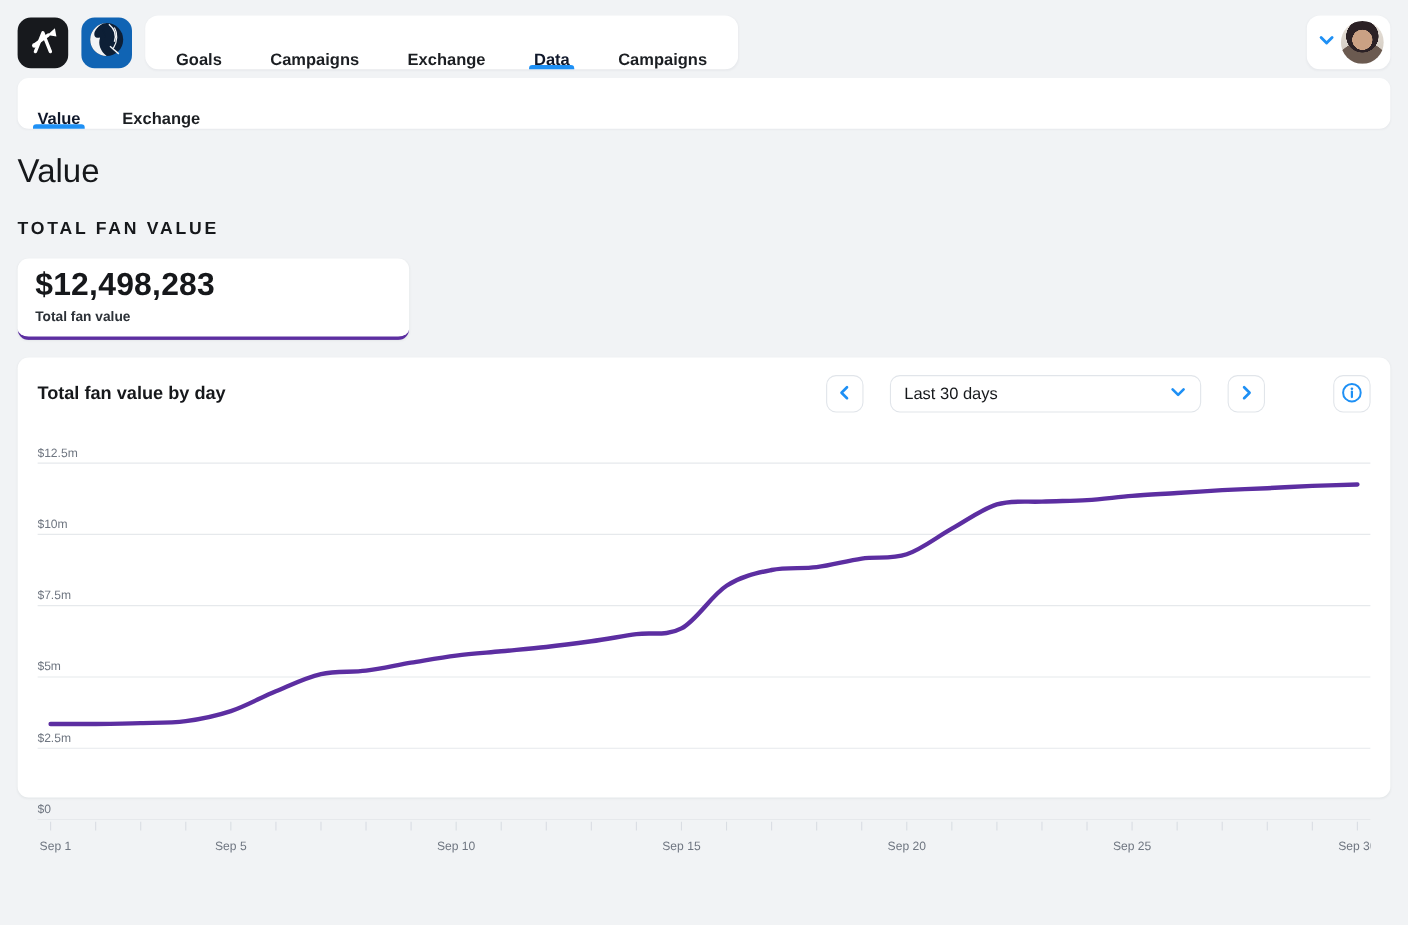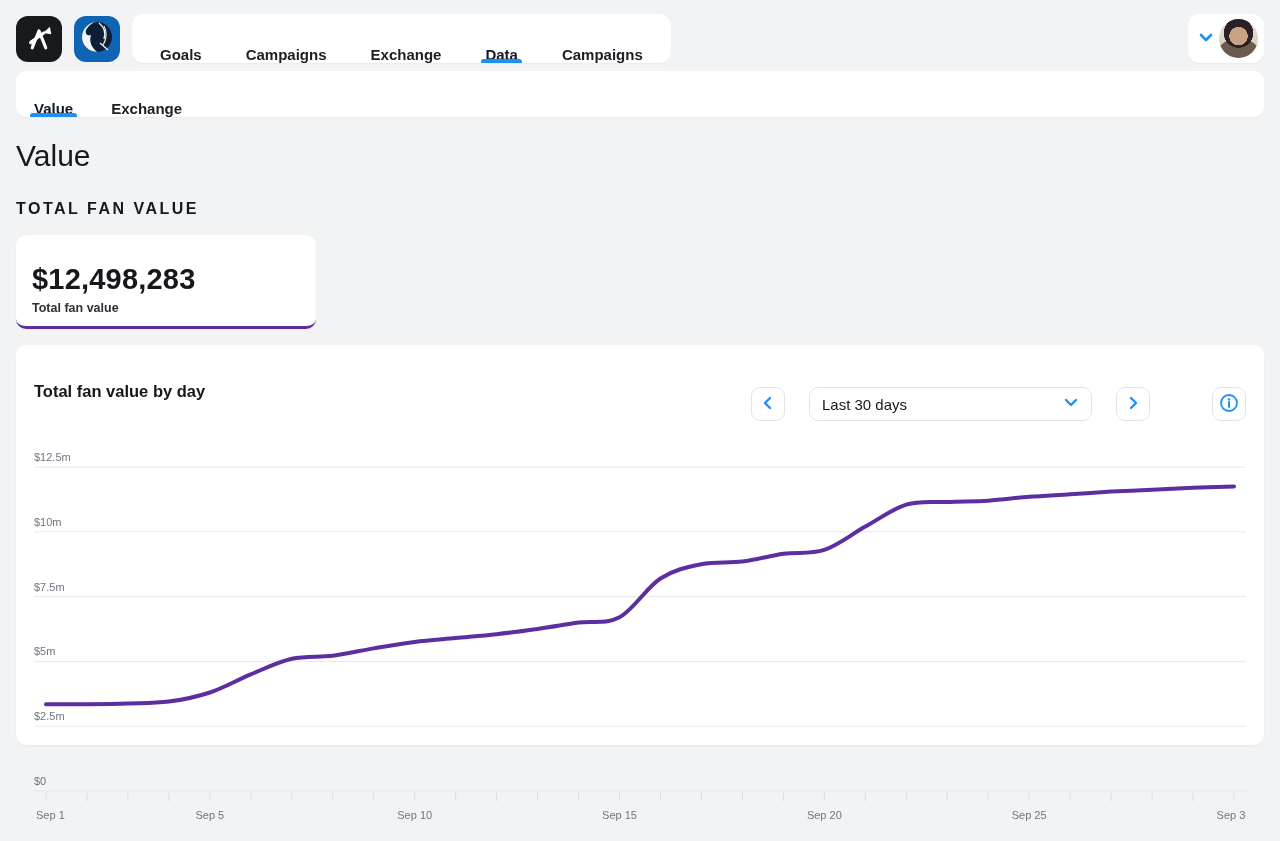--- a/index.html
+++ b/index.html
@@ -63,35 +63,35 @@
   
   .main { padding: 0 16px; }
   .page-title {
     margin-top: 22px; font-size: 30px; font-weight: 500; color: #16181b;
   }
   .section-title {
     margin-top: 27px; font-size: 16px; font-weight: 800;
     letter-spacing: 2.5px; color: #16181b;
   }
   .stat-card {
-    margin-top: 17px; width: 300px; background: #fff;
+    margin-top: 17px; width: 356px; background: #fff;
     border-radius: 10px; border-bottom: 3px solid #5c2ea1;
-    padding: 28px 16px 11px; box-shadow: 0 1px 2px rgba(20,30,40,.05);
+    padding: 8px 16px 11px; box-shadow: 0 1px 2px rgba(20,30,40,.05);
   }
   .stat-value { font-size: 29px; font-weight: 700; letter-spacing: .2px; }
   .stat-label { margin-top: 5px; font-size: 12.5px; font-weight: 600; color: #2c3137; }
   
   .chart-card {
     margin-top: 16px; background: #fff; border-radius: 10px;
     padding: 16px 18px 14px; height: 400px;
     box-shadow: 0 1px 2px rgba(20,30,40,.05);
   }
   .chart-header { display: flex; align-items: center; justify-content: space-between; }
   .chart-title { font-size: 16.5px; font-weight: 700; }
-  .chart-controls { display: flex; gap: 24px; margin-top: 26px; }
+  .chart-controls { display: flex; gap: 24px; }
   .icon-btn {
     width: 34px; height: 34px; background: #fff;
     border: 1px solid #e1e5ea; border-radius: 9px;
     display: grid; place-items: center; cursor: pointer;
   }
   .range-select {
     width: 283px; height: 34px; background: #fff;
     border: 1px solid #e1e5ea; border-radius: 9px;
     display: flex; align-items: center; justify-content: space-between;
     padding: 0 12px; cursor: pointer;

